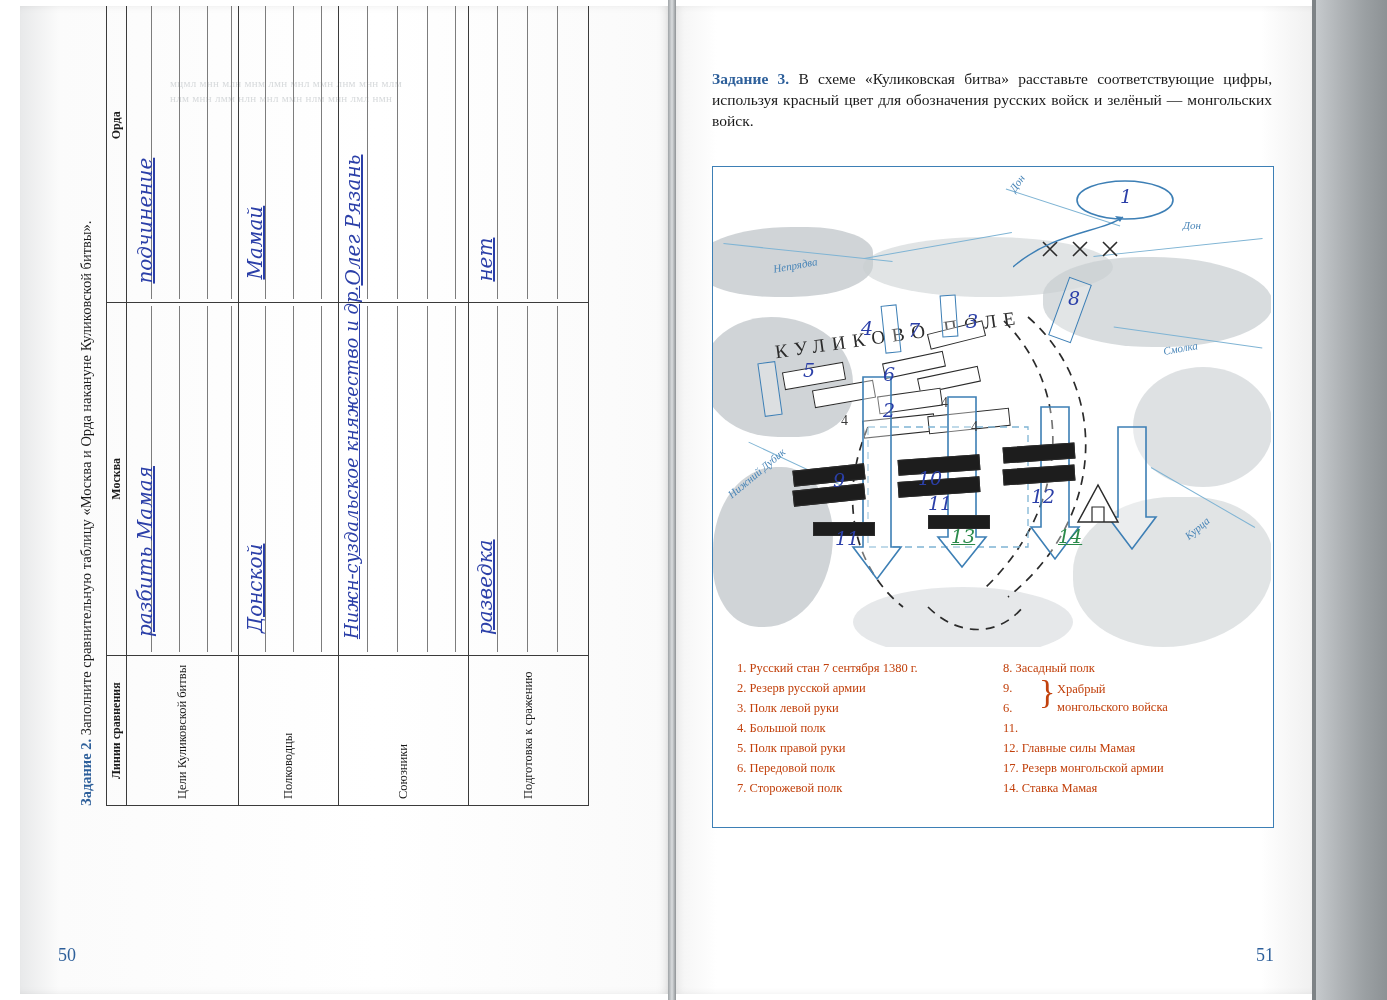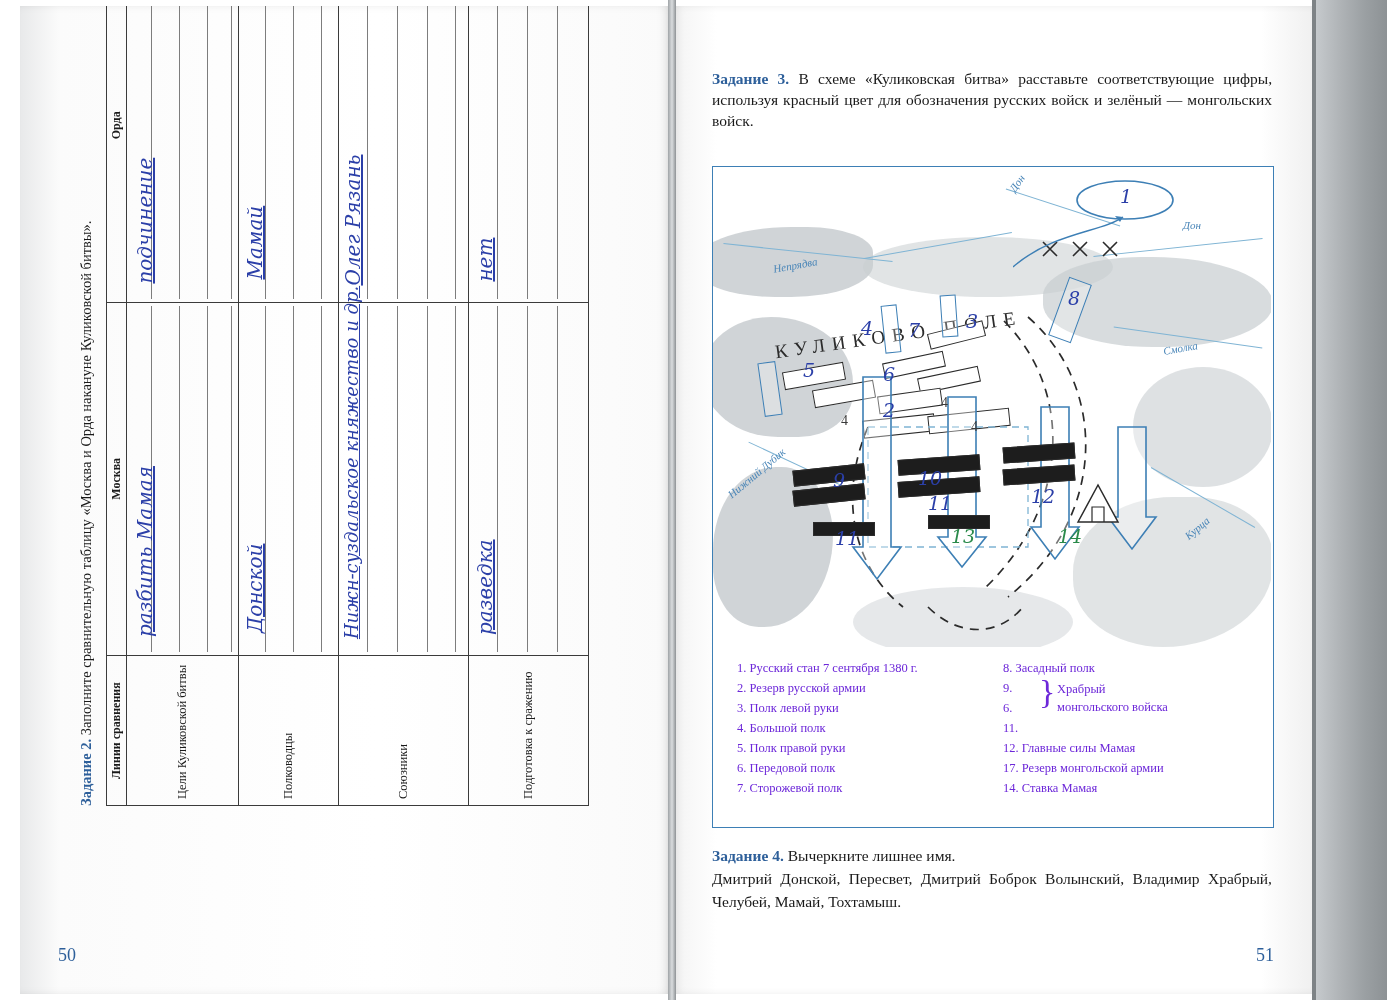--- a/index.html
+++ b/index.html
@@ -110,25 +110,25 @@
     font-family:"Liberation Serif", serif;
   }
   .unit{position:absolute;border:1.4px solid #2b2b2b;background:#ffffff;}
   .unit.dark{background:#1d1d1d;}
   .unit.open{background:#ffffff;}
   .bigarrow{position:absolute;border:1.5px solid #3d7fb5;background:rgba(255,255,255,.25);}
   .num{
     position:absolute;color:#2b3fa8;font-family:"DejaVu Serif", serif;
     font-style:italic;font-size:19px;
   }
-  .num.g{color:#2a8a4a;}
+  .num.g{color:#2a8a4a;text-decoration:underline;}
   .num.sm{font-size:14px;color:#3a3a3a;font-style:normal;font-family:"Liberation Serif",serif;}
   #legend{
     position:absolute;left:0;top:485px;width:558px;height:172px;
-    font-size:12.5px;color:#6d28d9;
+    font-size:12.5px;color:#c2410c;
   }
   #legend .col{position:absolute;top:6px;}
   #legend .c1{left:24px;width:250px;}
   #legend .c2{left:290px;width:250px;}
   #legend div.ln{line-height:20px;white-space:nowrap;}
   #task4{
     position:absolute;left:40px;top:838px;width:560px;
     font-size:15.5px;line-height:23px;color:#1a1a1a;text-align:justify;
   }
   #task4 .lbl{color:#2d5f9a;font-weight:bold;}
@@ -136,20 +136,23 @@
     position:absolute;right:38px;bottom:28px;color:#2d5f9a;font-size:18px;
   }
 </style>
 </head>
 <body>
 
 <div id="scan">
 
   <div class="page" id="left-page">
 
+    <div class="bleed" style="left:150px;top:70px;width:470px;height:560px;">
+      мцмл мнн млн мнм лмн мнл ммн лнм мнн млм<br>нлм мнн лмм нлн мнл ммн нлм мнн лмл нмн<br>
+    </div>
 
     <div id="left-rot">
 
       <div id="task2-title">
         <b>Задание 2.</b>
         <span class="blk">Заполните сравнительную таблицу «Москва и Орда накануне Куликовской битвы».</span>
       </div>
 
       <table class="cmp">
         <colgroup>
@@ -369,24 +372,19 @@
           <div class="ln">14. Ставка Мамая</div>
           <div style="position:absolute;left:36px;top:22px;width:190px;">
             <span style="position:absolute;left:0;top:-2px;font-size:34px;line-height:28px;">}</span>
             <span style="position:absolute;left:18px;top:2px;font-size:12.5px;">Храбрый</span>
             <span style="position:absolute;left:18px;top:20px;font-size:12.5px;">монгольского войска</span>
           </div>
         </div>
       </div>
     </div>
 
-    <div id="task4">
-      <span class="lbl">Задание 4.</span>
-      <span>Вычеркните лишнее имя.</span><br>
-      <span>Дмитрий Донской, Пересвет, Дмитрий Боброк Волынский, Владимир Храбрый, Челубей, Мамай, Тохтамыш.</span>
-    </div>
 
     <div id="page51">51</div>
   </div>
 
   <div id="gutter"></div>
   <div id="right-edge"></div>
 </div>
 
 </body></html>

